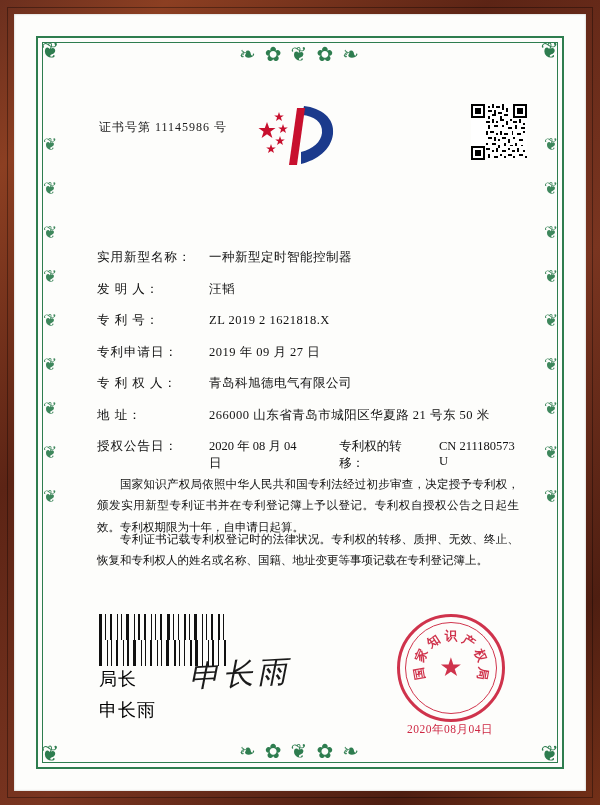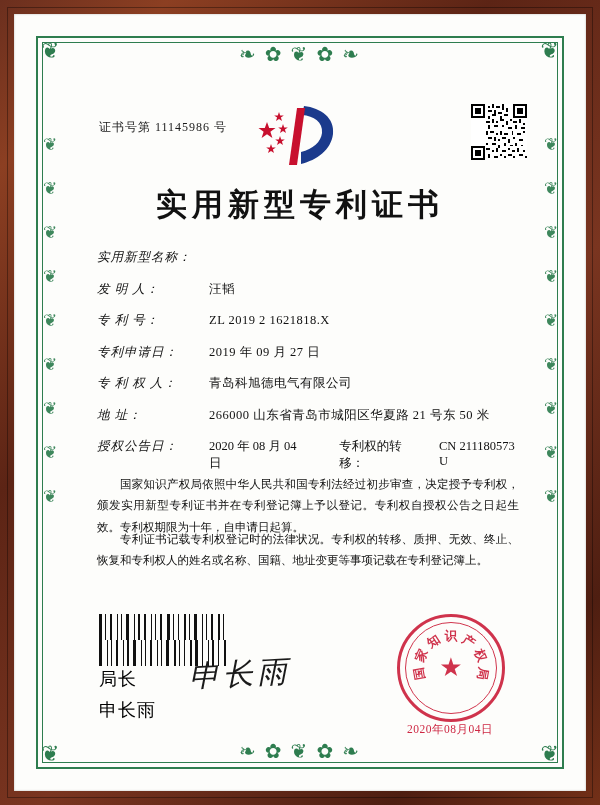--- a/index.html
+++ b/index.html
@@ -70,21 +70,21 @@
   .qr{position:absolute;right:4px;top:30px;width:56px;height:56px;}
 
   .title{
     position:absolute;left:0;right:0;top:110px;text-align:center;
     font-size:31px;font-weight:bold;letter-spacing:5px;color:#111;
     font-family:"DejaVu Serif", serif;
   }
 
   .fields{position:absolute;left:28px;right:10px;top:175px;font-size:12.5px;color:#111;}
   .row{display:flex;align-items:baseline;margin-bottom:14.5px;}
-  .lbl{width:112px;flex:none;letter-spacing:1px;white-space:nowrap;font-style:italic;}
+  .lbl{width:112px;flex:none;letter-spacing:1px;white-space:nowrap;}
   .val{flex:1;letter-spacing:.5px;}
   .row-inline .val2{margin-left:34px;}
 
   .para{
     position:absolute;left:28px;right:12px;top:undefined;
     font-size:11.5px;line-height:1.85;color:#111;text-align:justify;
   }
   #para1{top:400px;}
   #para2{top:455px;}
   .indent{text-indent:2em;display:block;}
@@ -239,25 +239,25 @@
             <rect x="15" y="26" width="1" height="1"></rect>
               <rect x="17" y="27" width="1" height="1"></rect>
             <rect x="19" y="26" width="2" height="1"></rect>
               <rect x="22" y="27" width="1" height="1"></rect>
             <rect x="25" y="26" width="2" height="1"></rect>
               <rect x="28" y="27" width="1" height="1"></rect>
           </g>
         </svg>
       </div>
 
-      <div class="title">实用新型专利证书</div>
 
       <div class="fields">
         <div class="row">
           <span class="lbl">实用新型名称：</span>
+          <span class="val">一种新型定时智能控制器</span>
         </div>
         <div class="row">
           <span class="lbl">发 明 人：</span>
           <span class="val">汪韬</span>
         </div>
         <div class="row">
           <span class="lbl">专 利 号：</span>
           <span class="val">ZL 2019 2 1621818.X</span>
         </div>
         <div class="row">

